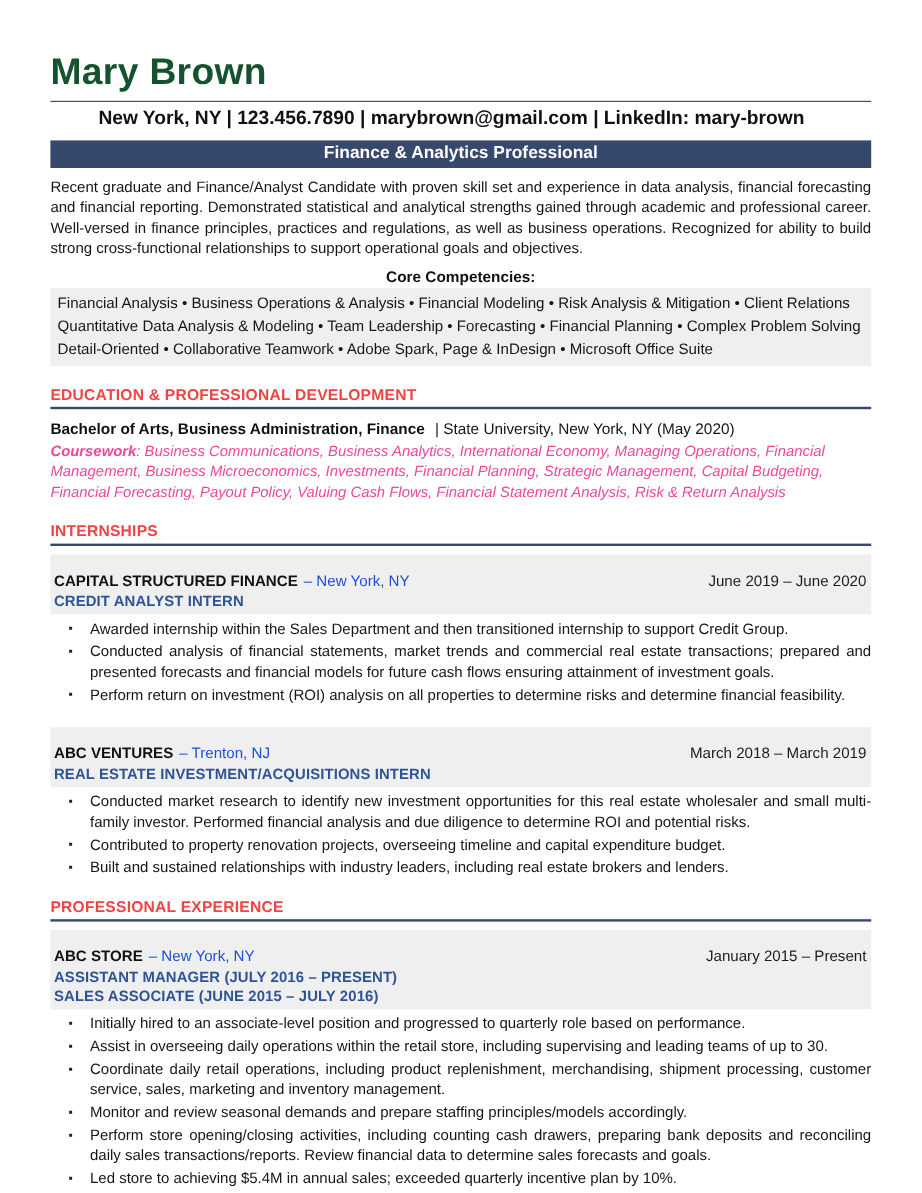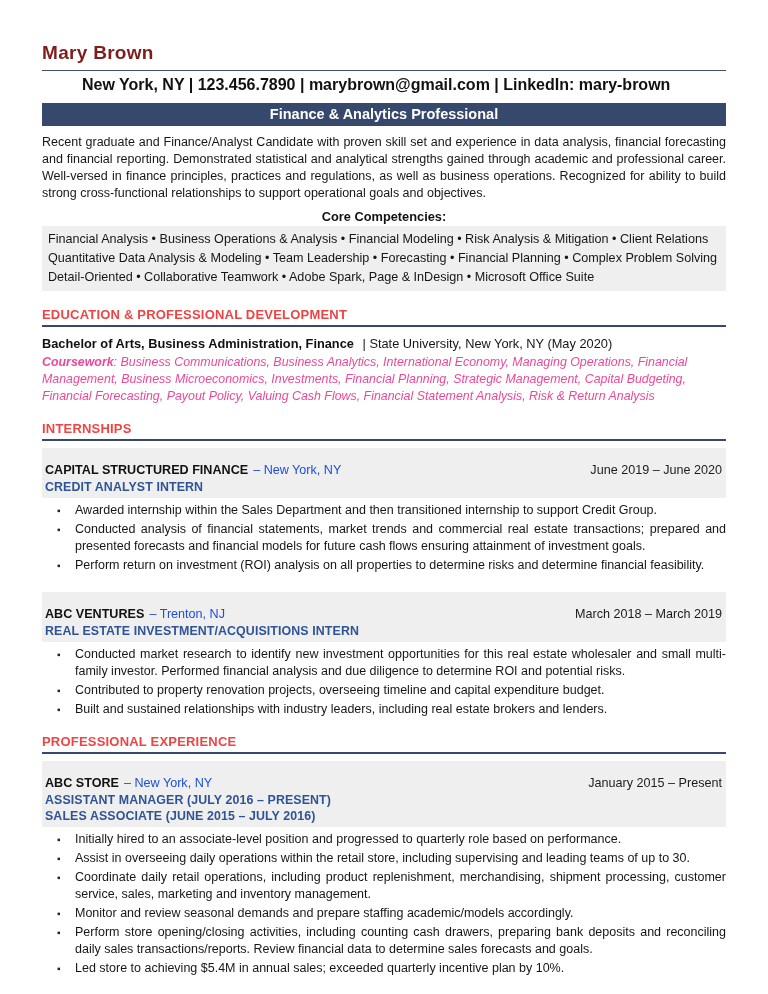--- a/index.html
+++ b/index.html
@@ -7,21 +7,21 @@
   body {
     width: 768px; height: 994px;
     font-family: "Liberation Sans", sans-serif;
     color: #1c1c1c;
     overflow: hidden;
   }
   .page { width: 768px; height: 994px; padding: 42px 42px 0 42px; background: #fff; }
 
   
   .name {
-    font-size: 19px; font-weight: 700; color: #7f1d1d; letter-spacing: 0.3px;
+    font-size: 31px; font-weight: 700; color: #14532d; letter-spacing: 0.3px;
   }
   .name-rule { border: none; border-top: 1.6px solid #3e4f6e; margin-top: 6px; }
   .contact {
     margin-top: 5px; font-size: 16px; font-weight: 700; color: #111111; padding-left: 40px;
   }
   .banner {
     margin-top: 9px; height: 23px; line-height: 23px; background: #36486b;
     color: #ffffff; text-align: center; font-size: 14.5px; font-weight: 700;
   }
 
@@ -145,20 +145,20 @@
           <span class="loc">– New York, NY</span>
           <span class="dates">January 2015 – Present</span>
         </div>
         <div class="job-title">ASSISTANT MANAGER (JULY 2016 – PRESENT)</div>
         <div class="job-title">SALES ASSOCIATE (JUNE 2015 – JULY 2016)</div>
       </div>
       <ul class="bullets">
         <li>Initially hired to an associate-level position and progressed to quarterly role based on performance.</li>
         <li>Assist in overseeing daily operations within the retail store, including supervising and leading teams of up to 30.</li>
         <li>Coordinate daily retail operations, including product replenishment, merchandising, shipment processing, customer service, sales, marketing and inventory management.</li>
-        <li>Monitor and review seasonal demands and prepare staffing academic/models accordingly.</li>
+        <li>Monitor and review seasonal demands and prepare staffing principles/models accordingly.</li>
         <li>Perform store opening/closing activities, including counting cash drawers, preparing bank deposits and reconciling daily sales transactions/reports. Review financial data to determine sales forecasts and goals.</li>
         <li>Led store to achieving $5.4M in annual sales; exceeded quarterly incentive plan by 10%.</li>
       </ul>
     </div>
   </div>
 
 </div>
 
 </body></html>

